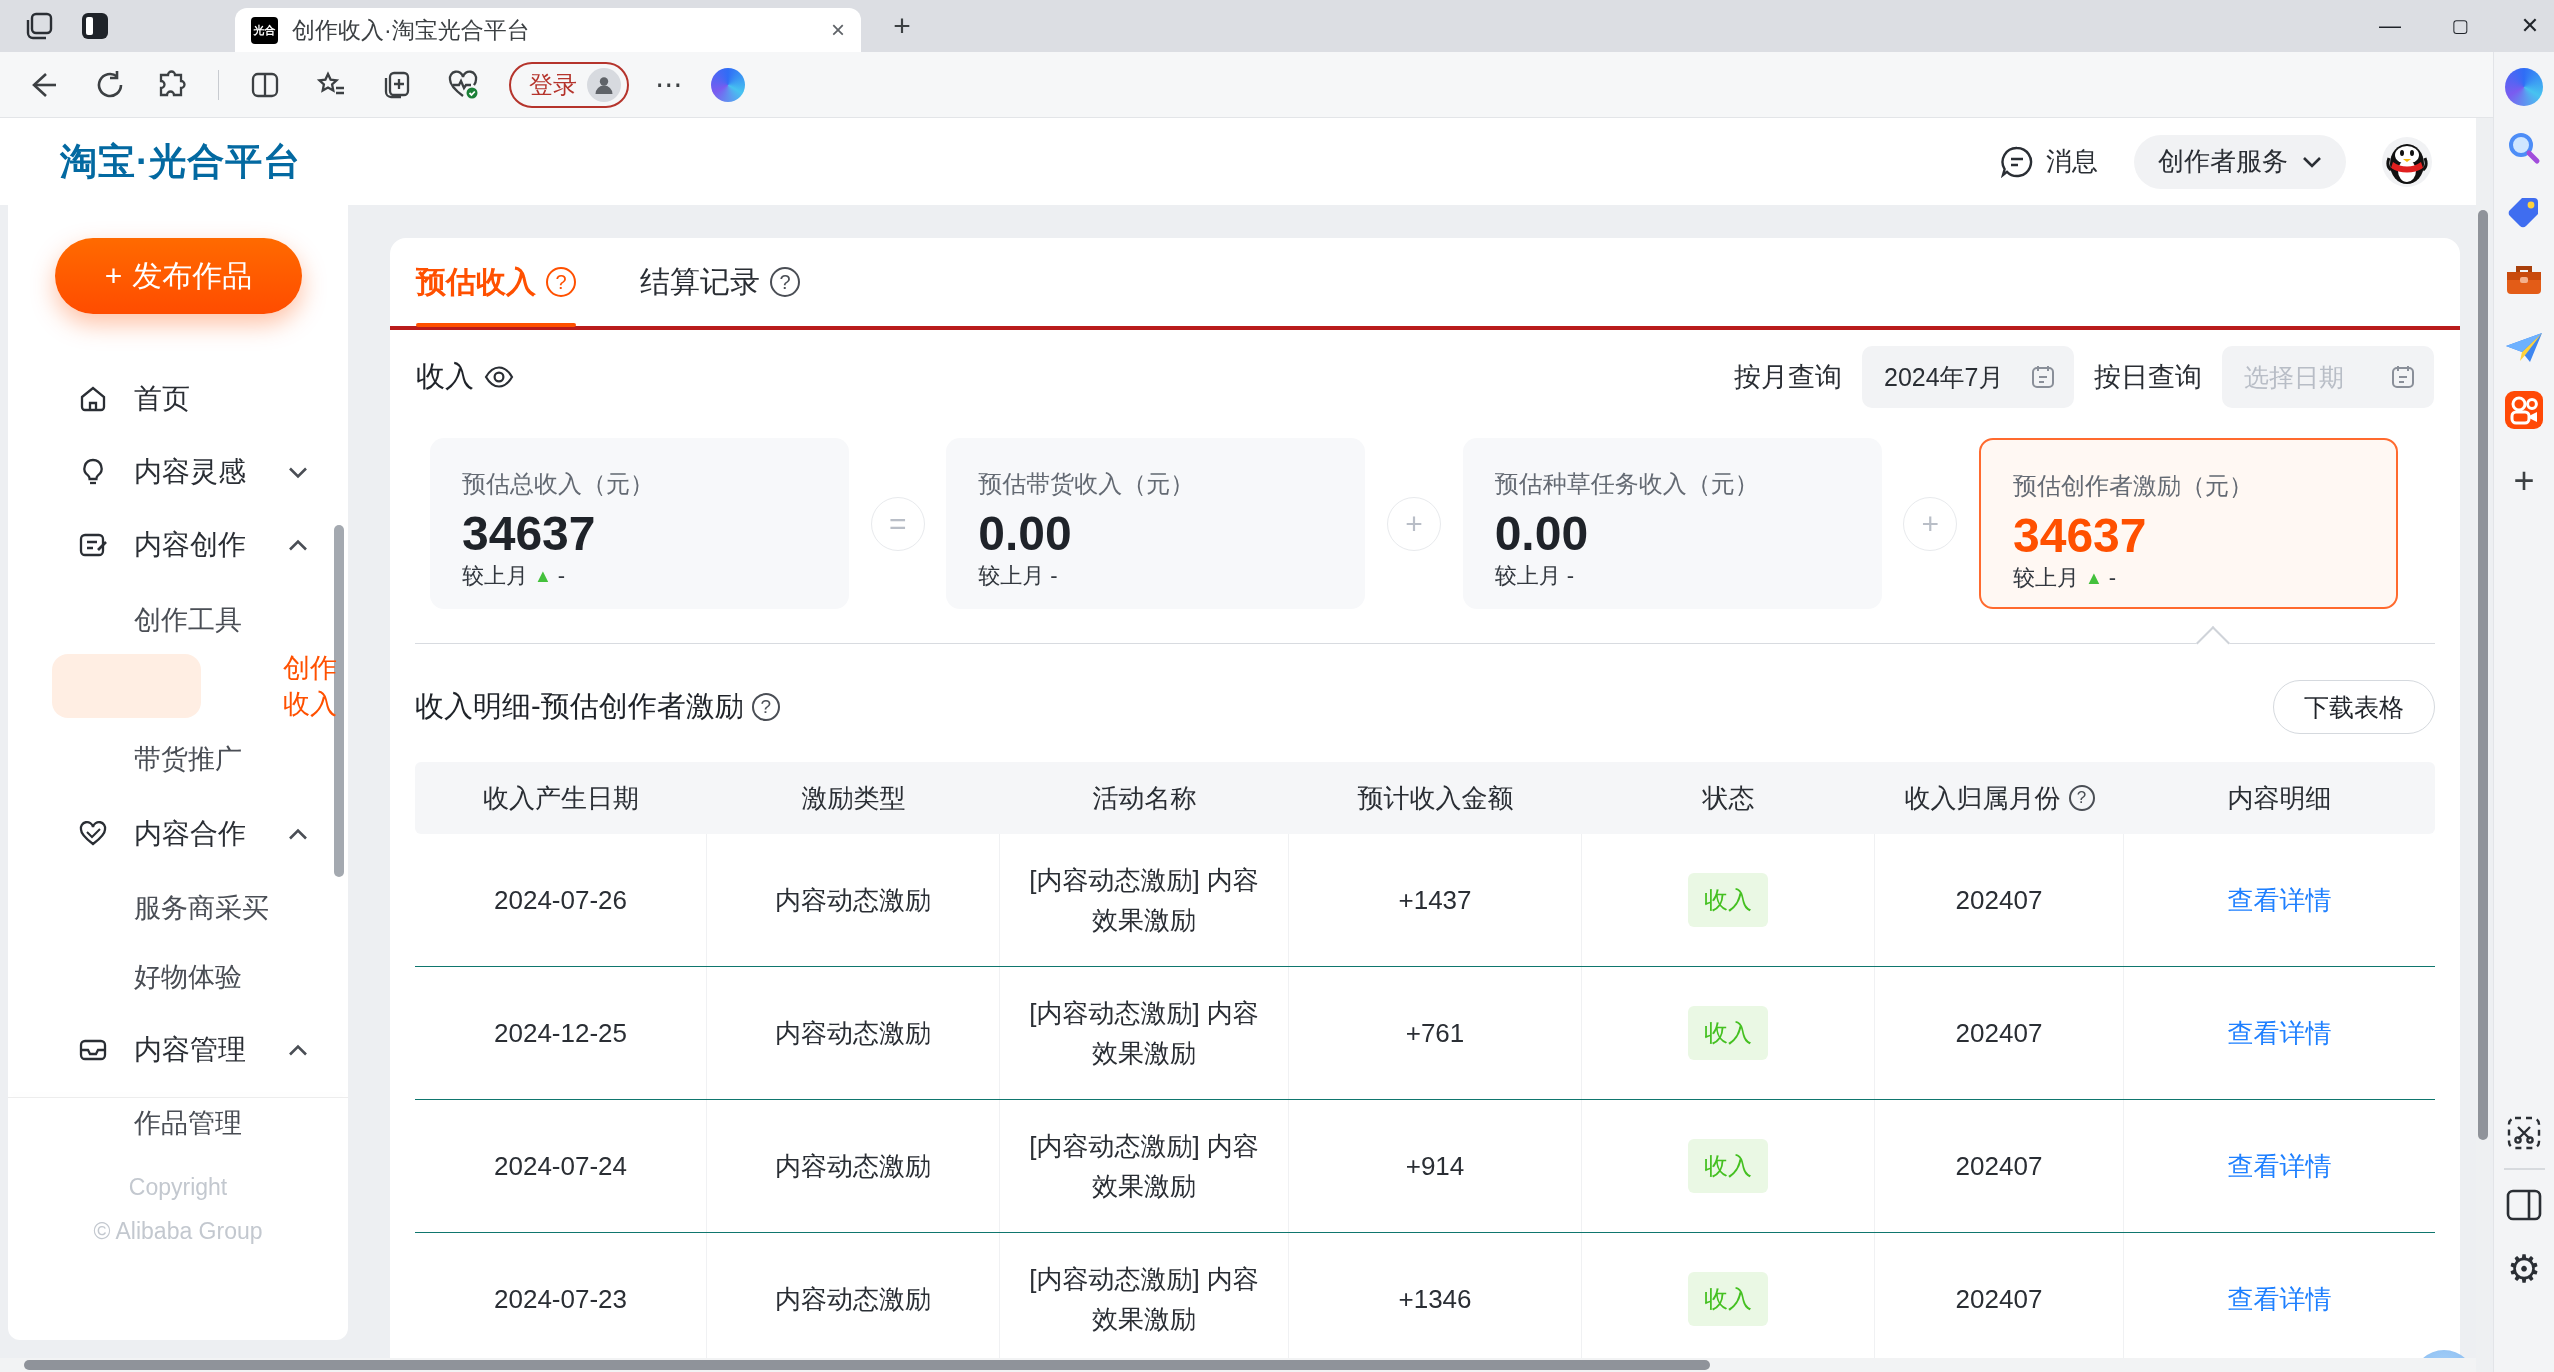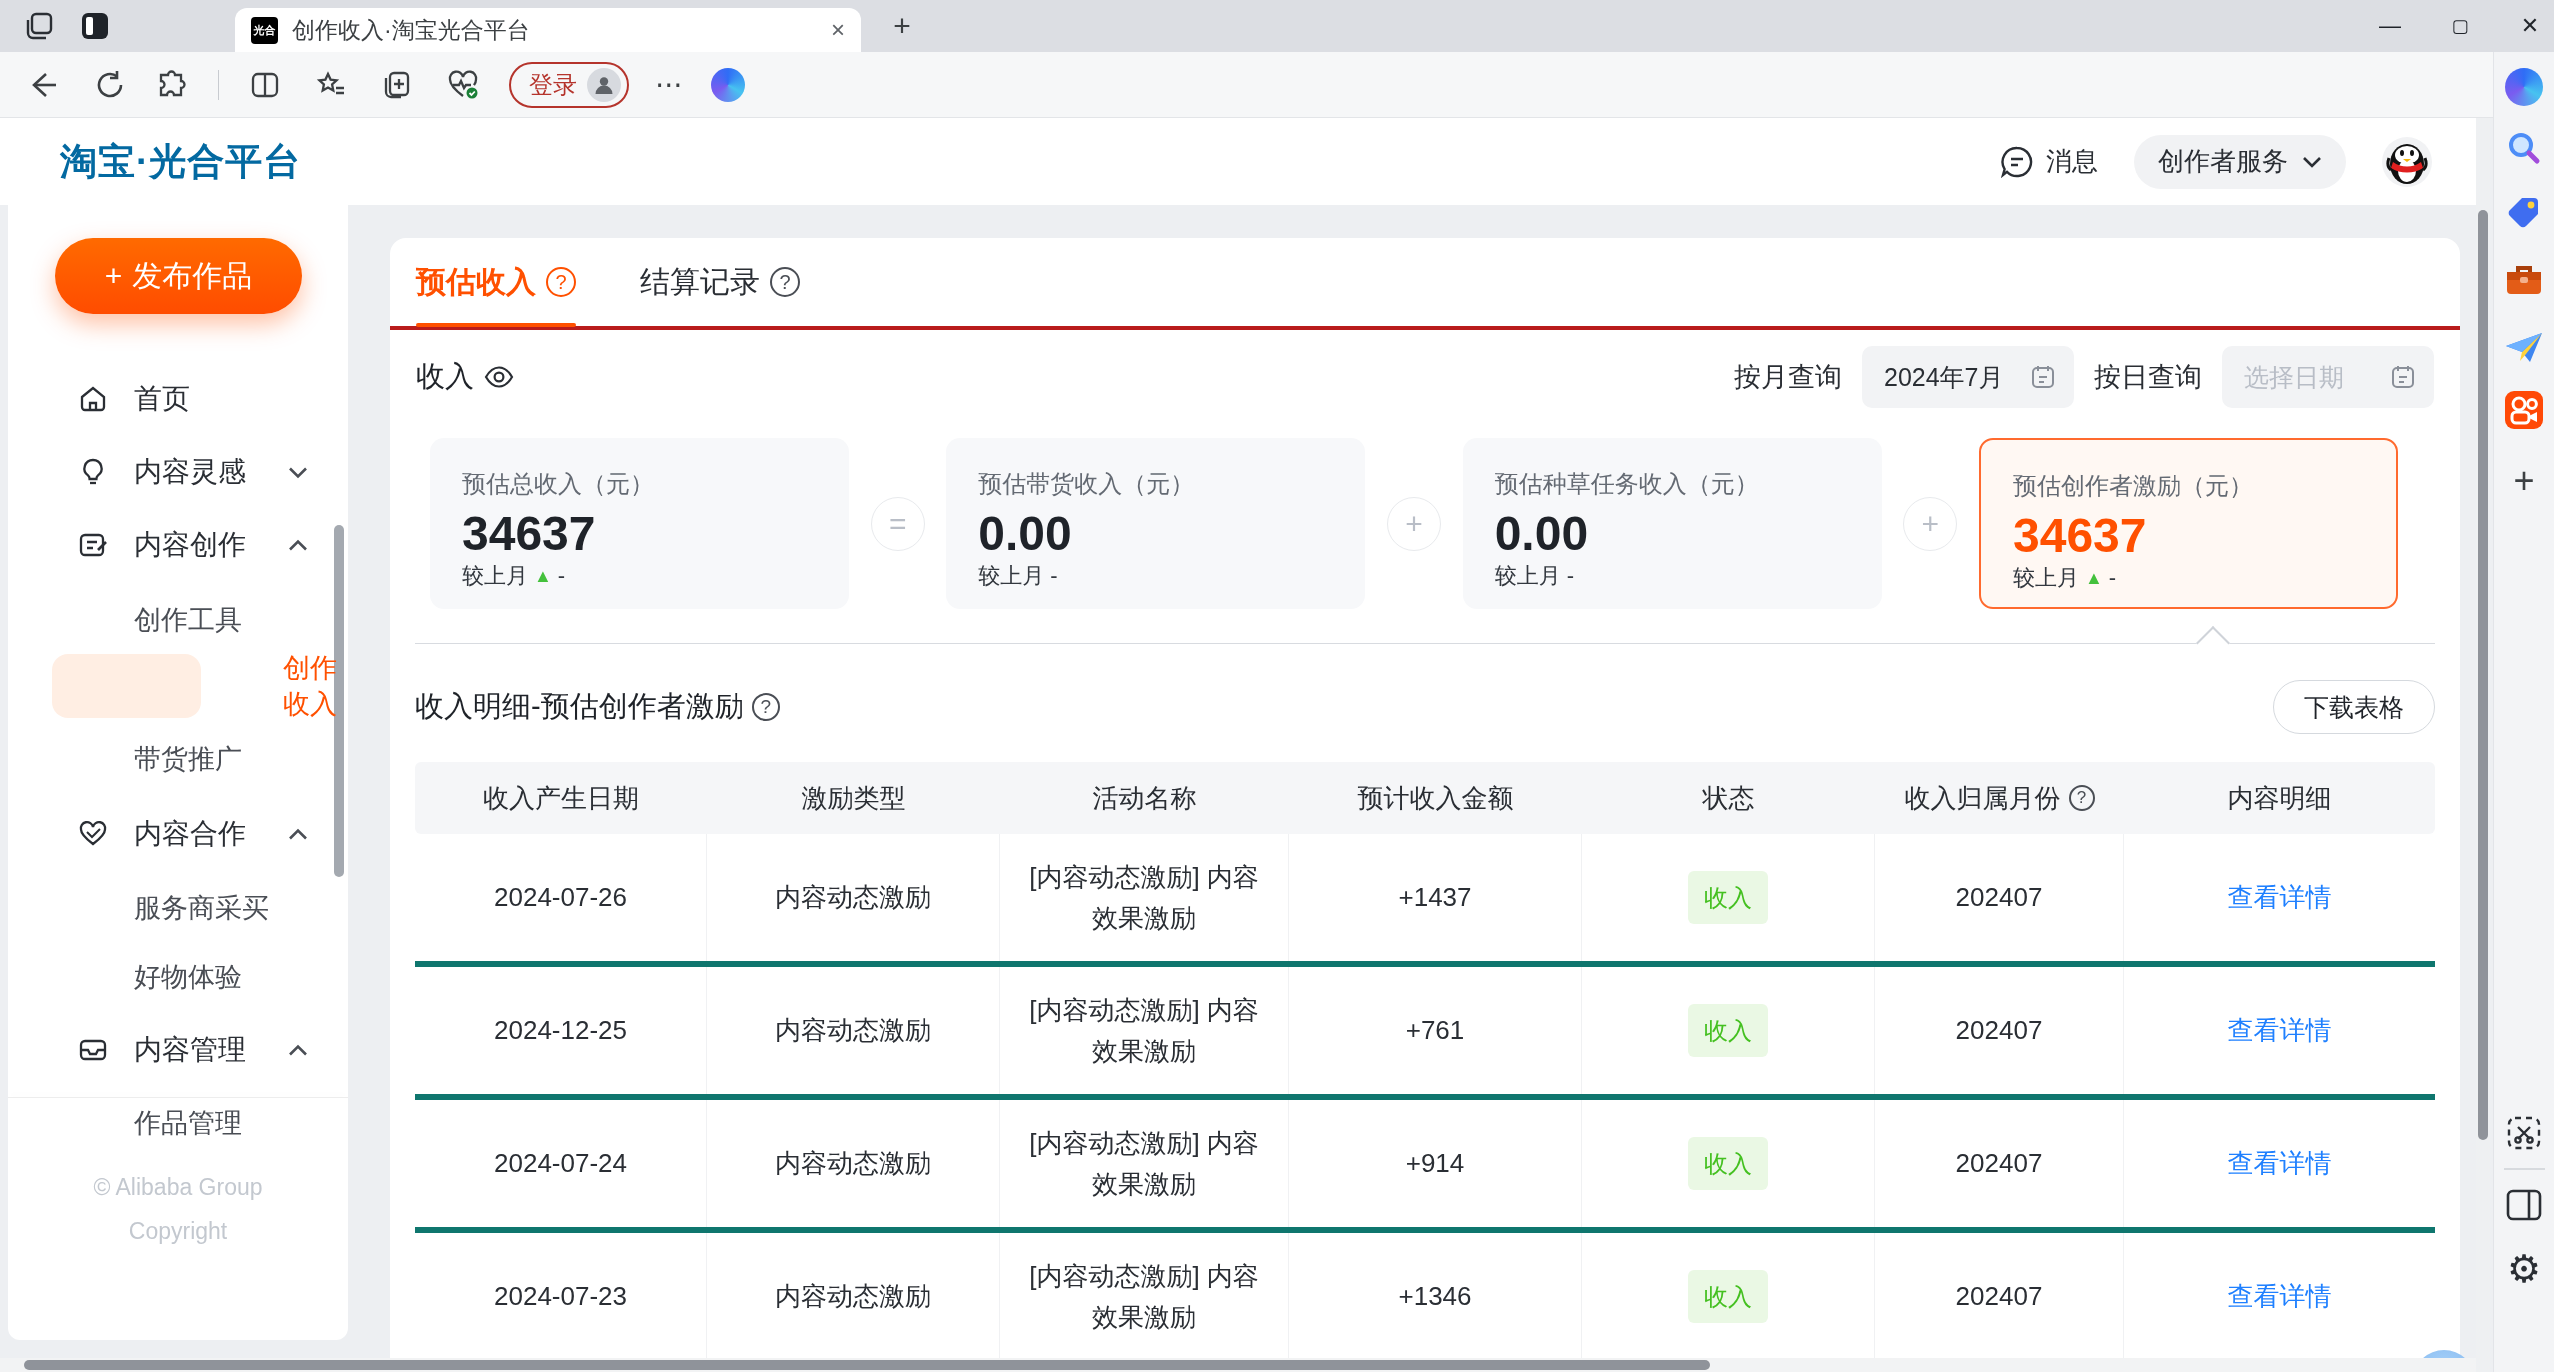--- a/index.html
+++ b/index.html
@@ -96,21 +96,21 @@
 
   .sectionrow { margin:36px 25px 0; display:flex; align-items:center; }
   .sec-title { font-size:29px; font-weight:500; display:flex; align-items:center; gap:8px; }
   .sec-title .qmark { color:#4a4e55; width:28px; height:28px; font-size:19px; }
   .dlbtn { margin-left:auto; height:54px; padding:0 30px; border:1px solid #d5d9de; border-radius:27px; background:#fff; font-size:25px; color:#1f2329; display:flex; align-items:center; }
 
   .table { margin:28px 25px 0; width:2020px; }
   .thead { display:grid; grid-template-columns:292px 293px 289px 293px 293px 249px 311px; background:#f5f6f8; border-radius:6px; height:72px; align-items:center; }
   .thead > div { text-align:center; font-size:26px; font-weight:500; color:#2a2e34; display:flex; align-items:center; justify-content:center; gap:8px; }
   .thead .qmark { width:26px; height:26px; font-size:17px; color:#4a4e55; border-width:2px; }
-  .trow { display:grid; grid-template-columns:292px 293px 289px 293px 293px 249px 311px; height:133px; border-bottom:6px solid #0f766e; }
+  .trow { display:grid; grid-template-columns:292px 293px 289px 293px 293px 249px 311px; height:133px; border-bottom:1px solid #0f766e; }
   .trow > div { display:flex; align-items:center; justify-content:center; text-align:center; font-size:26px; color:#2a2e34; border-right:1px solid #f0f1f3; padding:0 26px; line-height:1.55; }
   .trow > div:last-child { border-right:none; }
   .badge { background:#eaf8e4; color:#44c020; font-size:24px; padding:8px 16px; border-radius:6px; }
   .link { color:#1f80ff; }
 
   
   .kefu { position:absolute; left:2402px; top:1232px; width:84px; height:108px; z-index:30; }
   .ele { position:relative; width:84px; height:62px; }
   .ear { position:absolute; width:34px; height:38px; background:#7db1e8; border-radius:50%; top:16px; }
   .ear.l { left:-2px; } .ear.r { right:-2px; }
@@ -375,22 +375,22 @@
         <svg class="chev" width="20" height="13" viewBox="0 0 20 13" fill="none" stroke="#4a4e55" stroke-width="2.6">
             <path d="M2 10.5 l8-8 8 8"></path>
           </svg>
       </div>
       <div class="mi sub" style="top:756px;">
         <span>作品管理</span>
       </div>
     </div>
     <div class="side-div"></div>
     <div class="copyright">
+      <div>Copyright</div>
       <div>© Alibaba Group</div>
-      <div>Copyright</div>
     </div>
     <div class="side-scroll"></div>
   </div>
 
   <div class="maincard">
     <div class="tabsrow">
       <div class="ptab active">
         <span>预估收入</span>
         <span class="qmark">?</span>
       </div>

